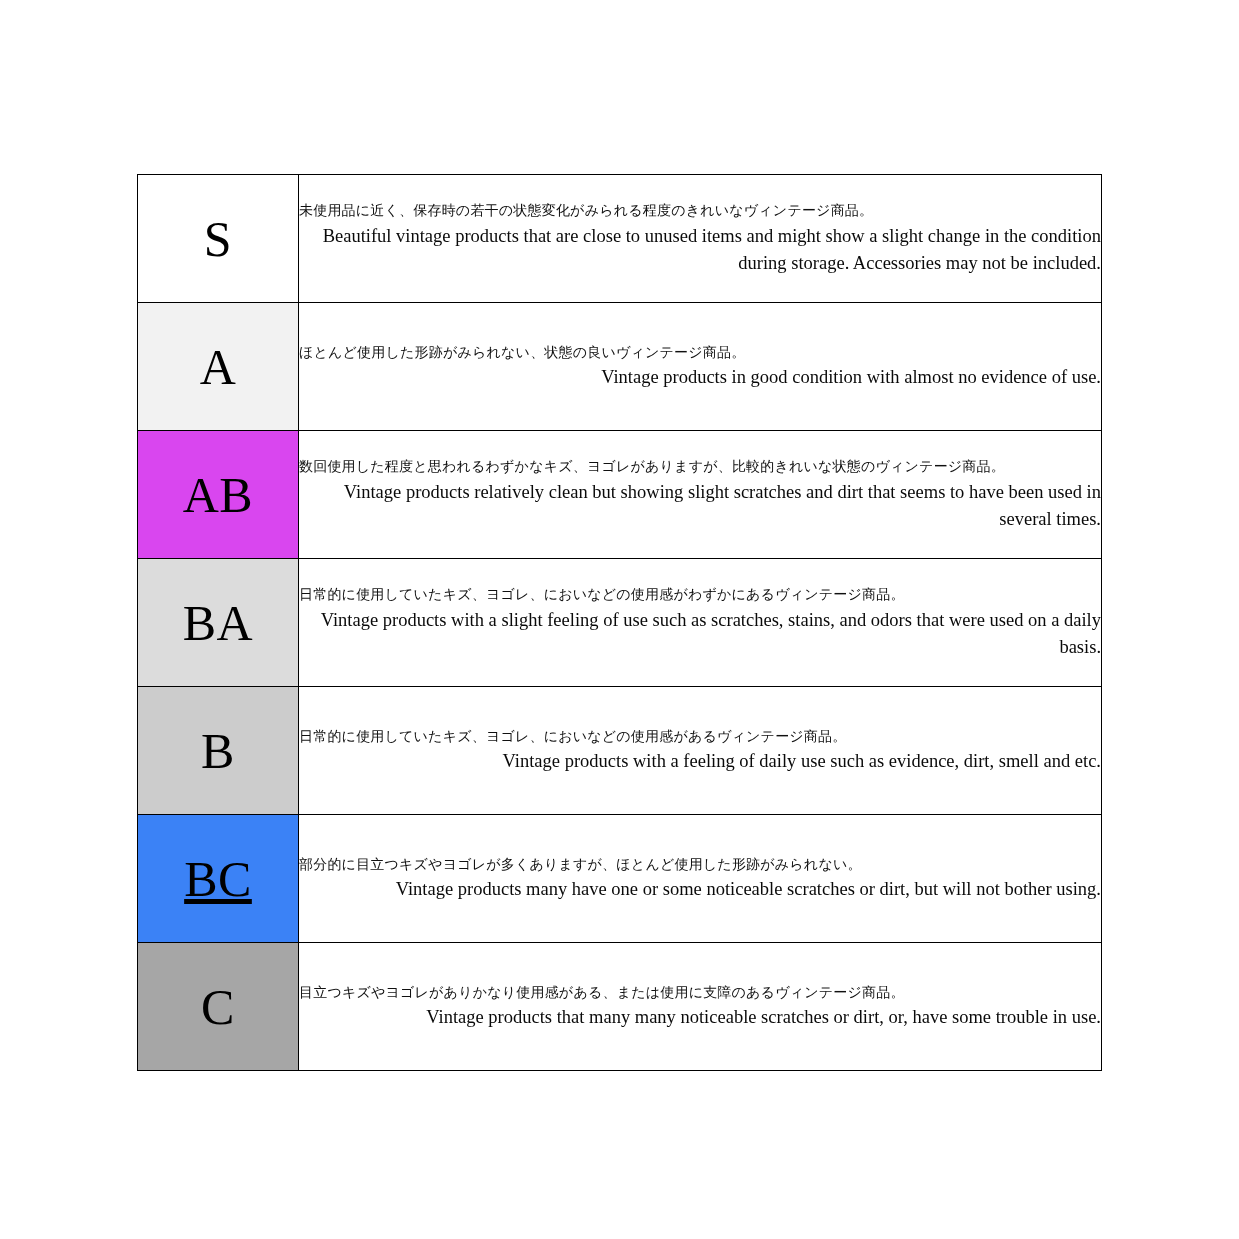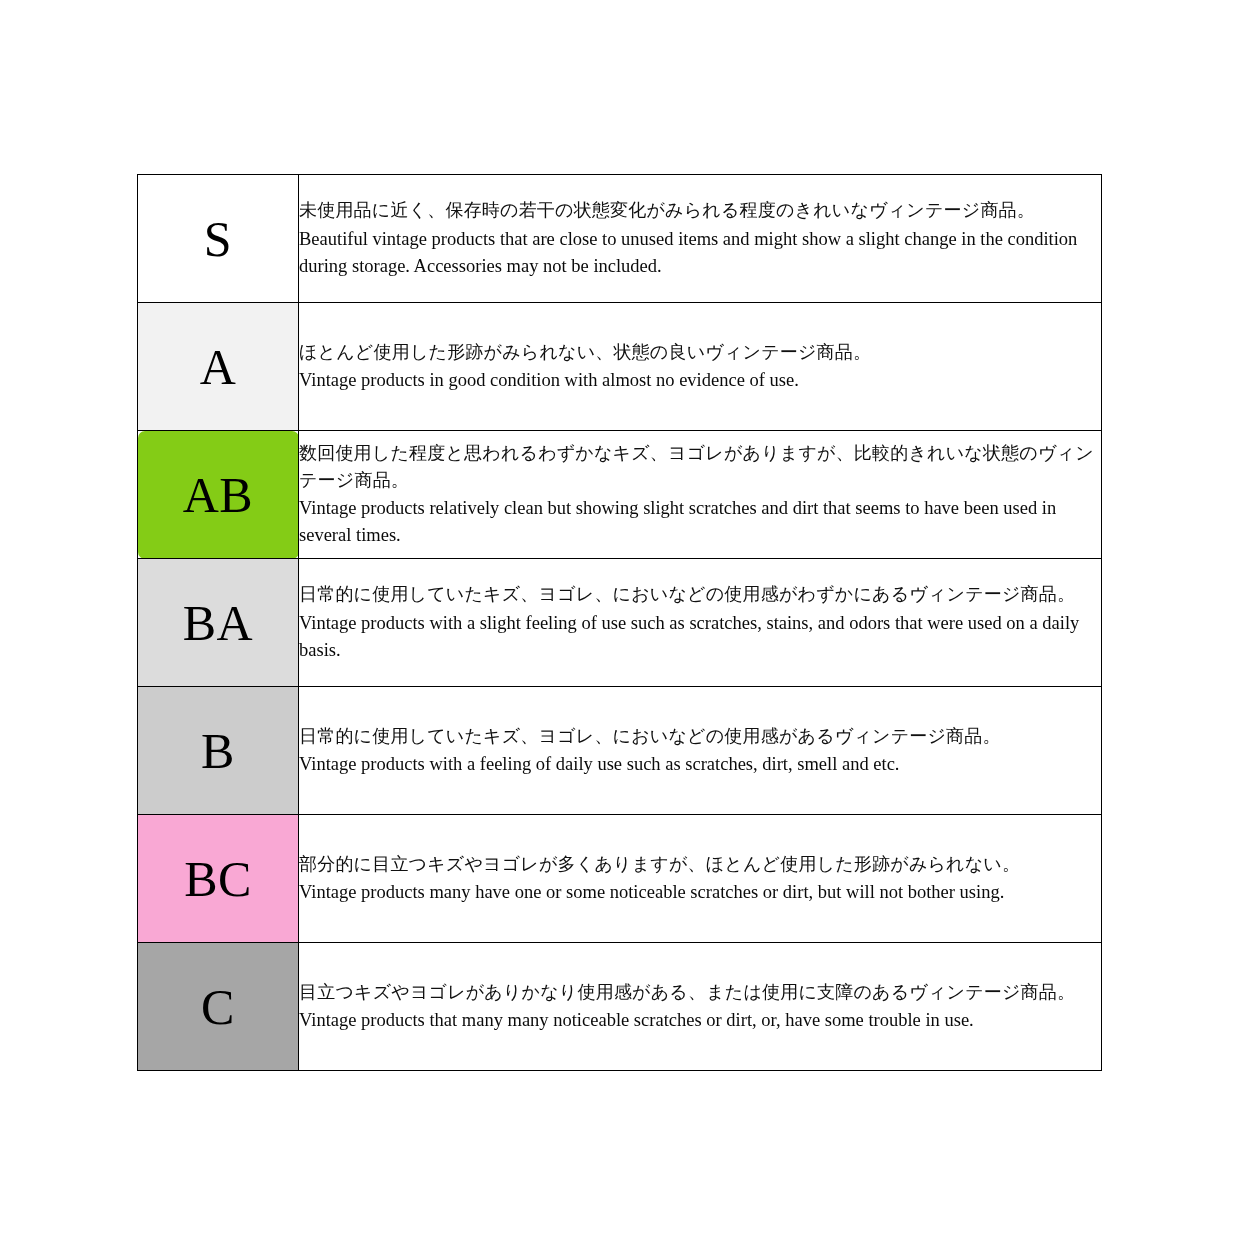--- a/index.html
+++ b/index.html
@@ -39,39 +39,40 @@
     font-family: "Liberation Serif", serif;
     letter-spacing: 0.5px;
     line-height: 1;
   }
   .desc-cell {
     padding: 14px 18px 14px 26px;
     vertical-align: middle;
   }
   .jp {
     font-family: "DejaVu Sans", sans-serif;
-    font-size: 18px;
+    font-size: 14px;
     line-height: 1.48;
     letter-spacing: 0.2px;
     margin: 0 0 2px 0;
     color: #101010;
   }
   .en {
     font-family: "Liberation Serif", serif;
     font-size: 18.5px;
     line-height: 1.45;
     margin: 0;
     color: #0a0a0a;
+    text-align: right;
   }
   .r0 { background: #ffffff; }
   .r1 { background: #f2f2f2; }
-  .r2 { background: #84cc16; border-radius: 7px; }
+  .r2 { background: #d946ef; }
   .r3 { background: #dcdcdc; margin-left: 11px; }
   .r4 { background: #cccccc; }
-  .r5 { background: #f9a8d4; }
+  .r5 { background: #3b82f6; text-decoration: underline; }
   .r6 { background: #a6a6a6; }
   .row-h0 { height: 128px; }
   .row-h1 { height: 128px; }
   .row-h2 { height: 128px; }
   .row-h3 { height: 128px; }
   .row-h4 { height: 128px; }
   .row-h5 { height: 128px; }
   .row-h6 { height: 128px; }
 </style>
 </head>
@@ -105,21 +106,21 @@
         <td class="grade-cell r3">BA</td>
         <td class="desc-cell">
           <p class="jp">日常的に使用していたキズ、ヨゴレ、においなどの使用感がわずかにあるヴィンテージ商品。</p>
           <p class="en">Vintage products with a slight feeling of use such as scratches, stains, and odors that were used on a daily basis.</p>
         </td>
       </tr>
       <tr class="row-h4">
         <td class="grade-cell r4">B</td>
         <td class="desc-cell">
           <p class="jp">日常的に使用していたキズ、ヨゴレ、においなどの使用感があるヴィンテージ商品。</p>
-          <p class="en">Vintage products with a feeling of daily use such as scratches, dirt, smell and etc.</p>
+          <p class="en">Vintage products with a feeling of daily use such as evidence, dirt, smell and etc.</p>
         </td>
       </tr>
       <tr class="row-h5">
         <td class="grade-cell r5">BC</td>
         <td class="desc-cell">
           <p class="jp">部分的に目立つキズやヨゴレが多くありますが、ほとんど使用した形跡がみられない。</p>
           <p class="en">Vintage products many have one or some noticeable scratches or dirt, but will not bother using.</p>
         </td>
       </tr>
       <tr class="row-h6">

